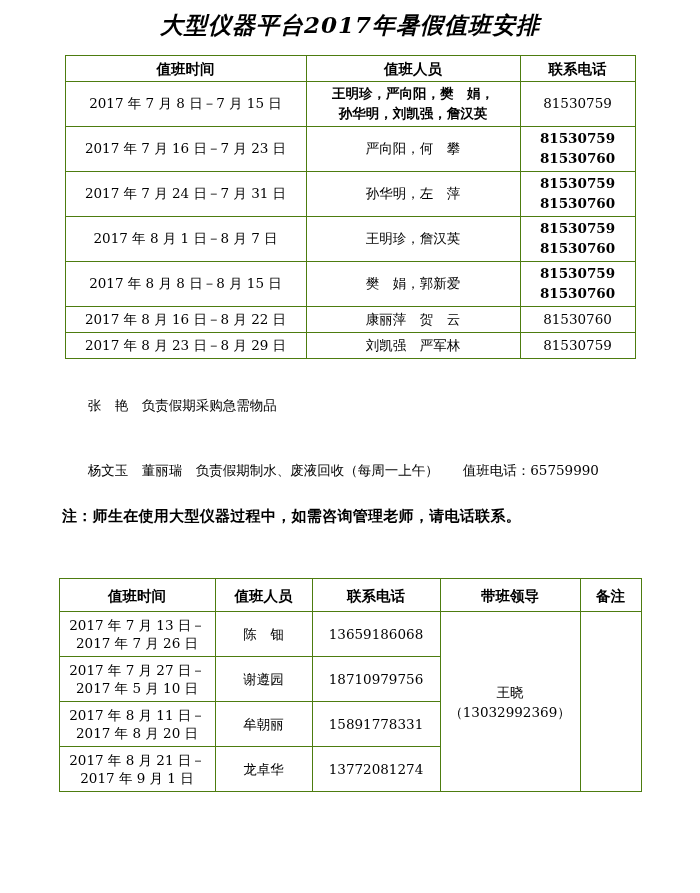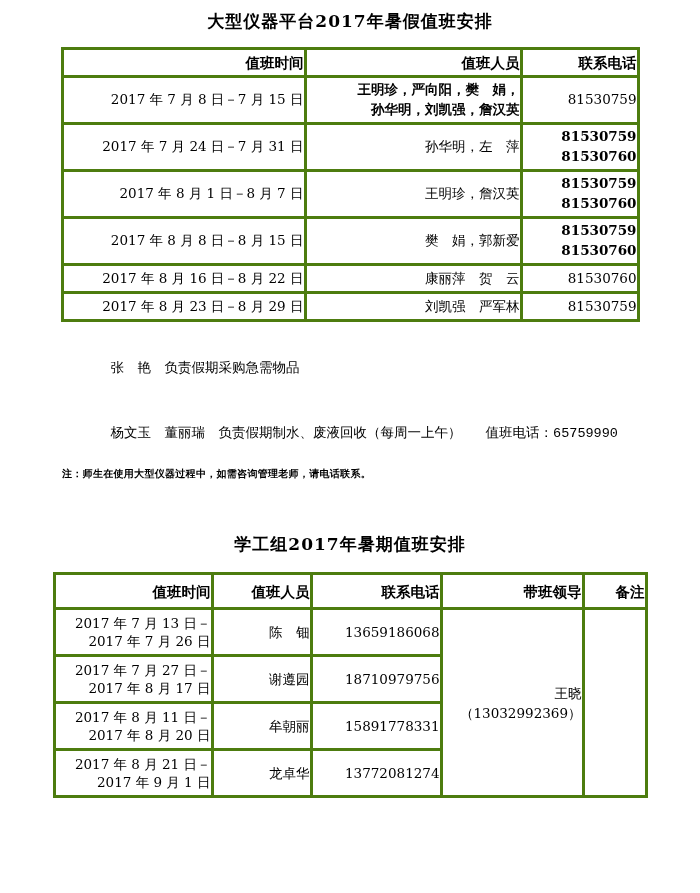--- a/index.html
+++ b/index.html
@@ -19,35 +19,36 @@
     width: 700px;
     height: 893px;
     position: relative;
     box-sizing: border-box;
   }
 
   .title {
     text-align: center;
     font-family: "DejaVu Serif", "Liberation Serif", serif;
     font-weight: bold;
-    font-size: 17px;
+    font-size: 23px;
     letter-spacing: 1px;
+    font-style: italic;
   }
   #title-1 { margin-top: 10px; }
   #title-2 { margin-top: 0px; }
 
   table.doc-table {
     border-collapse: collapse;
     margin: 0 auto;
     table-layout: fixed;
   }
   table.doc-table td, table.doc-table th {
-    border: 3px solid #4d7c0f;
+    border: 1px solid #4d7c0f;
     padding: 0;
-    text-align: right;
+    text-align: center;
     vertical-align: middle;
     font-weight: normal;
     font-size: 13.5px;
     line-height: 1.45;
   }
   table.doc-table th {
     font-weight: bold;
     font-size: 14.5px;
   }
 
@@ -58,34 +59,33 @@
   }
   #table-1 th, #table-1 td { height: 25px; }
   #table-1 .c0 { width: 240px; }
   #table-1 .c1 { width: 213px; }
   #table-1 .c2 { width: 114px; }
   #table-1 td.two-line { height: 44px; }
   #table-1 .sub { display: block; font-weight: bold; }
 
   
   .notes {
-    margin: 14px 0 16px 62px;
+    margin: 14px 0 0 62px;
     font-size: 13.5px;
     line-height: 1.62;
-    font-family: Liberation Mono, monospace;
   }
   .notes .row {
     display: block;
     white-space: pre;
   }
   .notes .row .left { display: inline-block; }
   .notes .row .right { display: inline-block; }
   .notes .note-bold {
     font-weight: bold;
-    font-size: 10px;
+    font-size: 15px;
     letter-spacing: 0.3px;
   }
 
   
   #table-2 {
     width: 577px;
     margin-top: 16px;
   }
   #table-2 th { height: 32px; }
   #table-2 td { height: 44px; }
@@ -117,20 +117,28 @@
     <tbody>
       <tr>
         <td class="c0 two-line">2017 年 7 月 8 日－7 月 15 日</td>
         <td class="c1 two-line">
           <span class="sub">王明珍，严向阳，樊　娟，</span>
           <span class="sub">孙华明，刘凯强，詹汉英</span>
         </td>
         <td class="c2 two-line">81530759</td>
       </tr>
       <tr>
+        <td class="c0 two-line">2017 年 7 月 16 日－7 月 23 日</td>
+        <td class="c1 two-line">严向阳，何　攀</td>
+        <td class="c2 two-line">
+          <span class="sub">81530759</span>
+          <span class="sub">81530760</span>
+        </td>
+      </tr>
+      <tr>
         <td class="c0 two-line">2017 年 7 月 24 日－7 月 31 日</td>
         <td class="c1 two-line">孙华明，左　萍</td>
         <td class="c2 two-line">
           <span class="sub">81530759</span>
           <span class="sub">81530760</span>
         </td>
       </tr>
       <tr>
         <td class="c0 two-line">2017 年 8 月 1 日－8 月 7 日</td>
         <td class="c1 two-line">王明珍，詹汉英</td>
@@ -165,21 +173,20 @@
       <span class="left" style="width:375px">张　艳　负责假期采购急需物品</span><span class="right"></span>
     </div>
     <div class="row">
       <span class="left" style="width:375px">杨文玉　董丽瑞　负责假期制水、废液回收（每周一上午）</span><span class="right">值班电话：65759990</span>
     </div>
     <div class="row note-bold">注：师生在使用大型仪器过程中，如需咨询管理老师，请电话联系。</div>
   </div>
 
   <div class="spacer-1"></div>
 
-  <div class="title" id="title-2">学工组2017年暑期值班安排</div>
 
   <table class="doc-table" id="table-2">
     <thead>
       <tr>
         <th class="d0">值班时间</th>
         <th class="d1">值班人员</th>
         <th class="d2">联系电话</th>
         <th class="d3">带班领导</th>
         <th class="d4">备注</th>
       </tr>
@@ -194,21 +201,21 @@
         <td class="d2">13659186068</td>
         <td class="d3 leader" rowspan="4">
           <span>王晓</span>
           <span>（13032992369）</span>
         </td>
         <td class="d4" rowspan="4"></td>
       </tr>
       <tr>
         <td class="d0 date-cell">
           <span>2017 年 7 月 27 日－</span>
-          <span>2017 年 8 月 17 日</span>
+          <span>2017 年 5 月 10 日</span>
         </td>
         <td class="d1">谢遵园</td>
         <td class="d2">18710979756</td>
       </tr>
       <tr>
         <td class="d0 date-cell">
           <span>2017 年 8 月 11 日－</span>
           <span>2017 年 8 月 20 日</span>
         </td>
         <td class="d1">牟朝丽</td>

